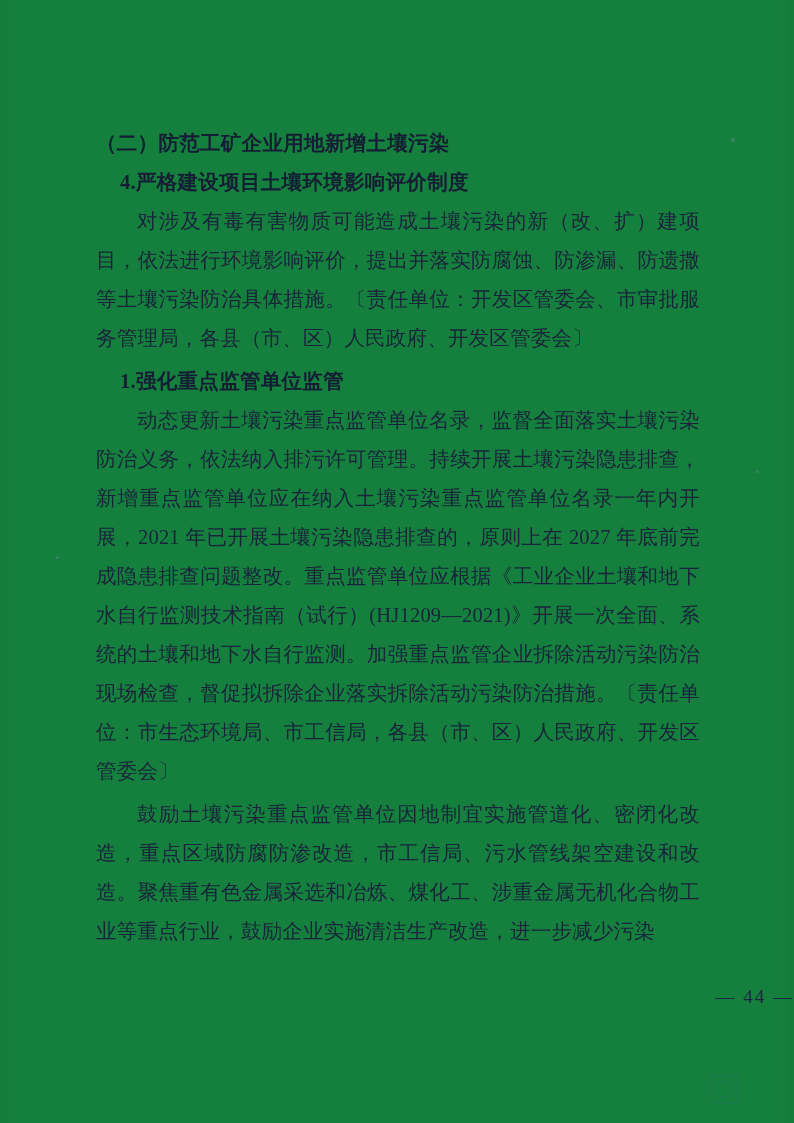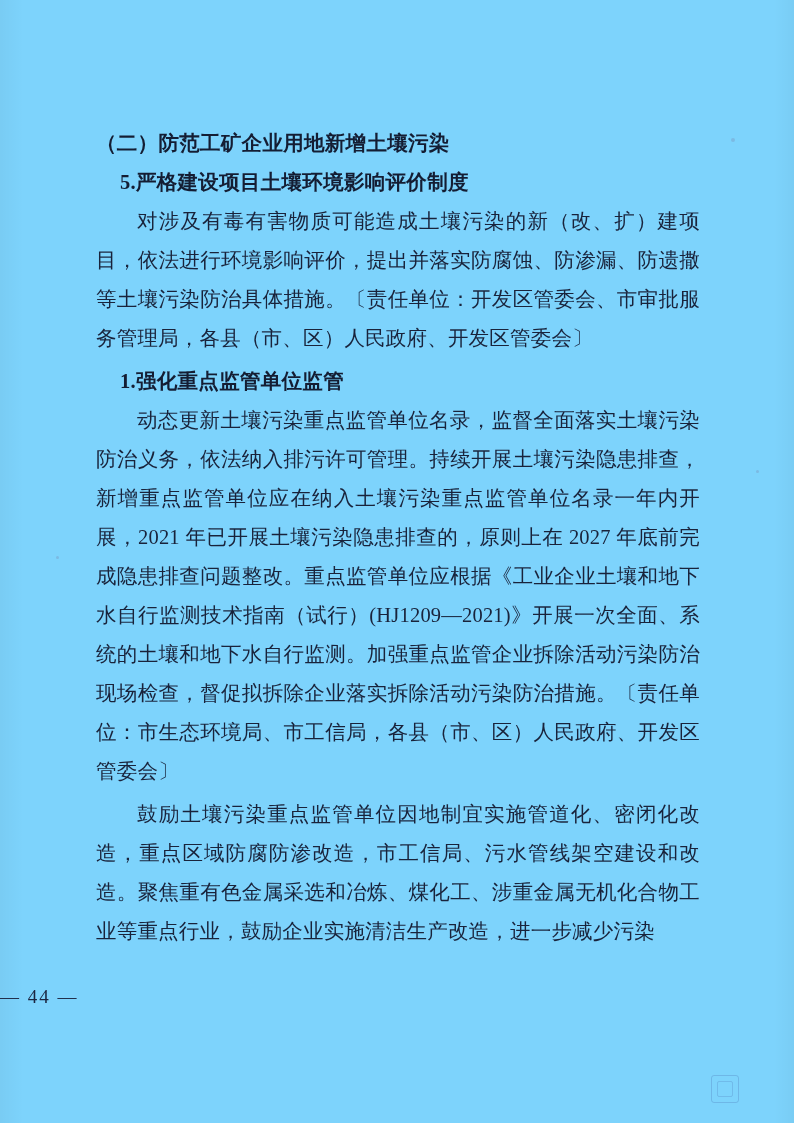--- a/index.html
+++ b/index.html
@@ -7,21 +7,21 @@
     padding: 0;
     background: #ffffff;
   }
   body {
     font-family: "Liberation Serif", "DejaVu Serif", serif;
   }
   .page {
     position: relative;
     width: 794px;
     height: 1123px;
-    background: #7dd3fc;
+    background: #15803d;
     overflow: hidden;
     box-sizing: border-box;
   }
   
   .page::before {
     content: "";
     position: absolute;
     left: 0; top: 0;
     width: 100%; height: 100%;
     pointer-events: none;
@@ -61,21 +61,21 @@
   }
   .para {
     text-indent: 41px;
   }
   .gap-sm { height: 4px; }
   .page-number {
     position: absolute;
     left: 0;
     right: 0;
     bottom: 115px;
-    text-align: left;
+    text-align: right;
     font-size: 19px;
     color: #1b2540;
     letter-spacing: 2px;
     font-family: "Liberation Serif", serif;
   }
   .stamp {
     position: absolute;
     right: 55px;
     bottom: 20px;
     width: 26px;
@@ -104,21 +104,21 @@
 <div class="page">
 
   <div class="fleck" style="left:731px; top:138px; width:4px; height:4px;"></div>
   <div class="fleck" style="left:56px; top:556px; width:3px; height:3px;"></div>
   <div class="fleck" style="left:756px; top:470px; width:3px; height:3px;"></div>
 
   <div class="body-area">
 
     <p class="heading">（二）防范工矿企业用地新增土壤污染</p>
 
-    <p class="heading-sub">5.严格建设项目土壤环境影响评价制度</p>
+    <p class="heading-sub">4.严格建设项目土壤环境影响评价制度</p>
 
     <p class="para">对涉及有毒有害物质可能造成土壤污染的新（改、扩）建项目，依法进行环境影响评价，提出并落实防腐蚀、防渗漏、防遗撒等土壤污染防治具体措施。〔责任单位：开发区管委会、市审批服务管理局，各县（市、区）人民政府、开发区管委会〕</p>
 
     <div class="gap-sm"></div>
 
     <p class="heading-sub">1.强化重点监管单位监管</p>
 
     <p class="para">动态更新土壤污染重点监管单位名录，监督全面落实土壤污染防治义务，依法纳入排污许可管理。持续开展土壤污染隐患排查，新增重点监管单位应在纳入土壤污染重点监管单位名录一年内开展，2021 年已开展土壤污染隐患排查的，原则上在 2027 年底前完成隐患排查问题整改。重点监管单位应根据《工业企业土壤和地下水自行监测技术指南（试行）(HJ1209—2021)》开展一次全面、系统的土壤和地下水自行监测。加强重点监管企业拆除活动污染防治现场检查，督促拟拆除企业落实拆除活动污染防治措施。〔责任单位：市生态环境局、市工信局，各县（市、区）人民政府、开发区管委会〕</p>
 
     <div class="gap-sm"></div>

